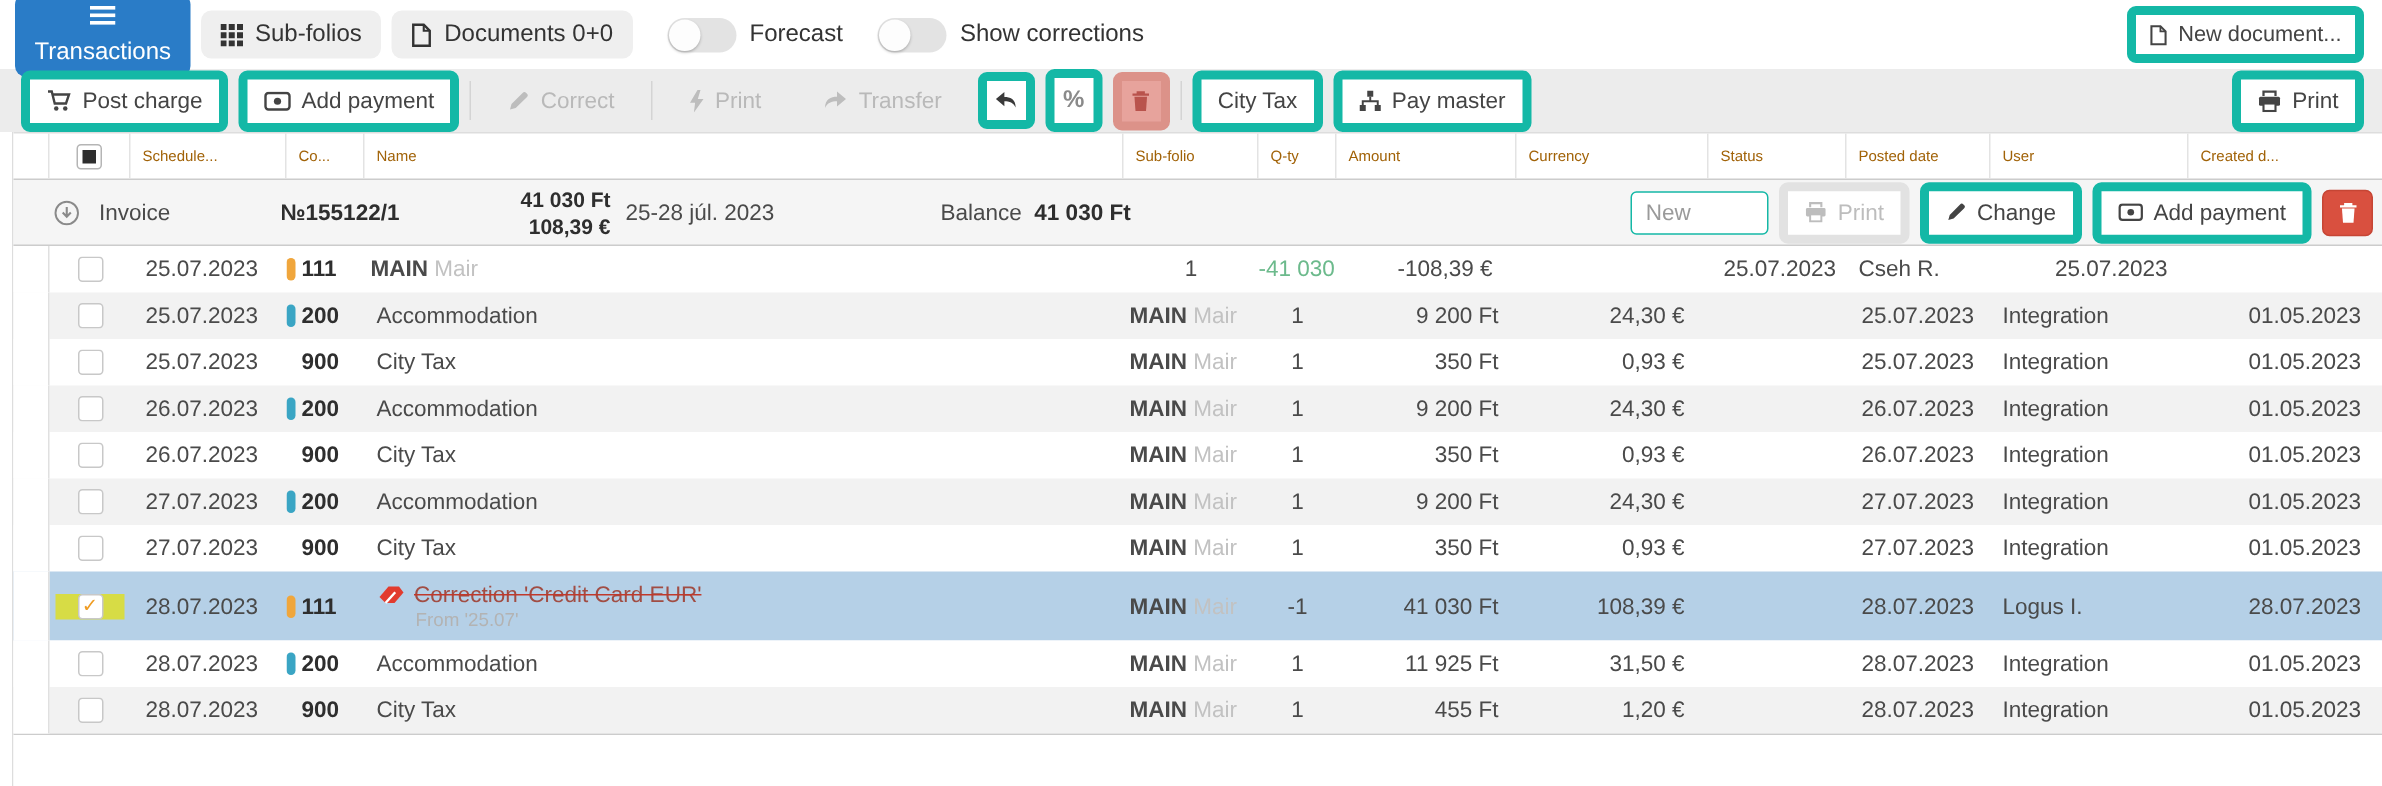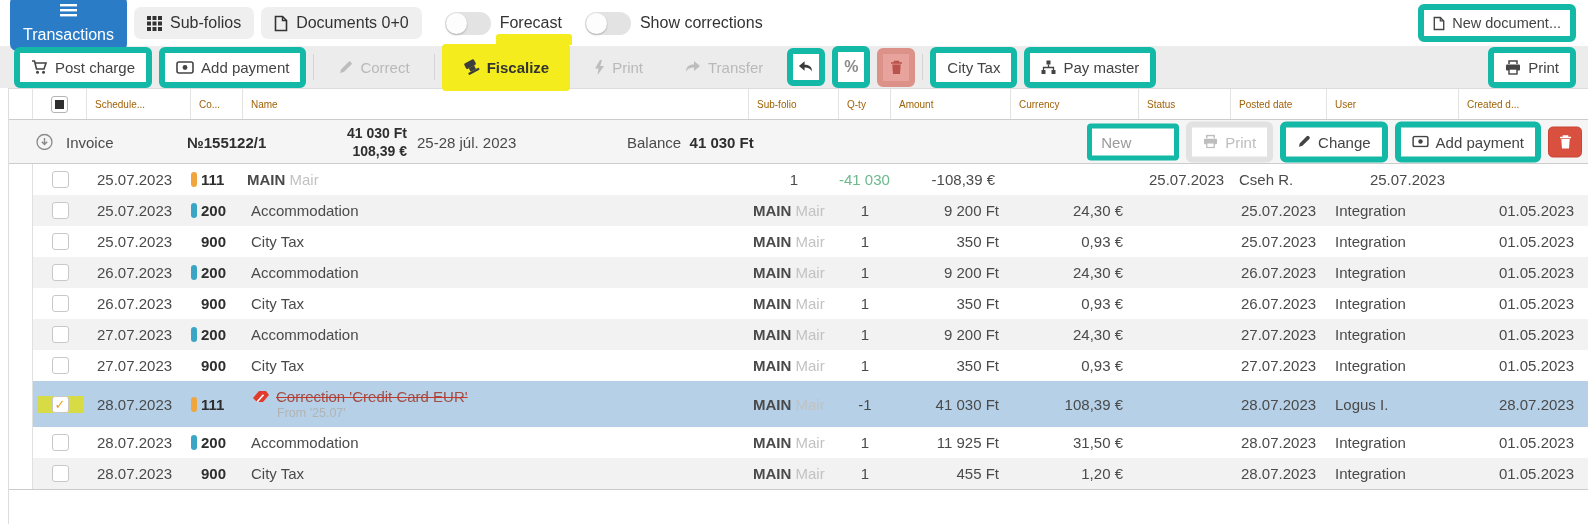--- a/index.html
+++ b/index.html
@@ -38,21 +38,21 @@
   .thead .hc { height:100%; display:flex; align-items:center; padding:0 8px; font-size:10px; color:#a16207; border-right:1px solid #e3e3e3; overflow:hidden; white-space:nowrap; }
   .thead .hc:last-child { border-right:none; }
   .cb-ind { width:17px; height:17px; border:1px solid #b5b5b5; border-radius:3px; background:#fff; display:flex; align-items:center; justify-content:center; margin:0 auto; }
   .cb-ind .in { width:9px; height:9px; background:#2e2e2e; }
 
   
   .inv { position:relative; height:44px; background:#f5f5f5; border-bottom:1px solid #ccc; font-size:15px; }
   .inv .abs { position:absolute; top:50%; transform:translateY(-50%); white-space:nowrap; }
   .inv-amounts { text-align:right; font-weight:bold; font-size:14px; line-height:1.3; color:#2e2e2e; }
   .inv-ctrls { position:absolute; right:6px; top:50%; transform:translateY(-50%); display:flex; align-items:center; gap:7px; }
-  .status-box { width:92px; background:#fff; border:5px solid #14b8a6; border-radius:4px; padding:5px 9px; font-size:15px; color:#9a9a9a; }
+  .status-box { width:92px; background:#fff; border:1px solid #14b8a6; border-radius:4px; padding:5px 9px; font-size:15px; color:#9a9a9a; }
   .del-btn { width:34px; height:31px; background:#d9503f; border:1px solid #c64534; border-radius:5px; display:flex; align-items:center; justify-content:center; cursor:pointer; }
 
   
   .trow { height:31px; font-size:15px; background:#fff; }
   .trow:nth-child(even) { background:#f2f2f2; }
   .trow .c { overflow:hidden; white-space:nowrap; }
   .trow .c-expand { height:100%; background:#fff; border-right:1px solid #e0e0e0; }
   .trow.sel { background:#b5d0e7 !important; }
   .trow.tall { height:46px; }
   .cb { position:relative; width:17px; height:17px; border:1px solid #c8c8c8; border-radius:3px; background:#fff; margin:0 auto; display:flex; align-items:center; justify-content:center; cursor:pointer; }
@@ -158,32 +158,20 @@
       <span>Add payment</span>
     </button>
     <div class="sep"></div>
     <button class="btn disabled">
       <svg width="15" height="15" viewBox="0 0 15 15">
           <path d="M2 13 l1-3.6 L10.4 2 a1.6 1.6 0 0 1 2.4 0 l0.4 0.4 a1.6 1.6 0 0 1 0 2.4 L5.8 12z" fill="#bdbdbd"></path>
         </svg>
       <span>Correct</span>
     </button>
     <div class="sep"></div>
-    <span class="hl">
-      <button class="btn">
-        <svg width="17" height="16" viewBox="0 0 17 16">
-            <g transform="rotate(-28 8 8)">
-              <rect x="3" y="2" width="11" height="6" rx="1.5" fill="#3d3d3d"></rect>
-              <rect x="5.5" y="8" width="6" height="4" fill="#3d3d3d"></rect>
-              <rect x="2.5" y="12" width="12" height="2.4" rx="1" fill="#3d3d3d"></rect>
-            </g>
-          </svg>
-        <span>Fiscalize</span>
-      </button>
-    </span>
     <button class="btn disabled">
       <svg width="11" height="15" viewBox="0 0 11 15">
           <path d="M6 0 L1 8.5 h3.4 L3.6 15 L10 6 H6.2 L8 0z" fill="#bdbdbd"></path>
         </svg>
       <span>Print</span>
     </button>
     <button class="btn disabled">
       <svg width="17" height="14" viewBox="0 0 17 14">
           <path d="M2 12 C2 6 6 4.5 10 4.5 V1 l6 5 -6 5 V7.5 C6.5 7.5 3.5 8.5 2 12z" fill="#bdbdbd"></path>
         </svg>

